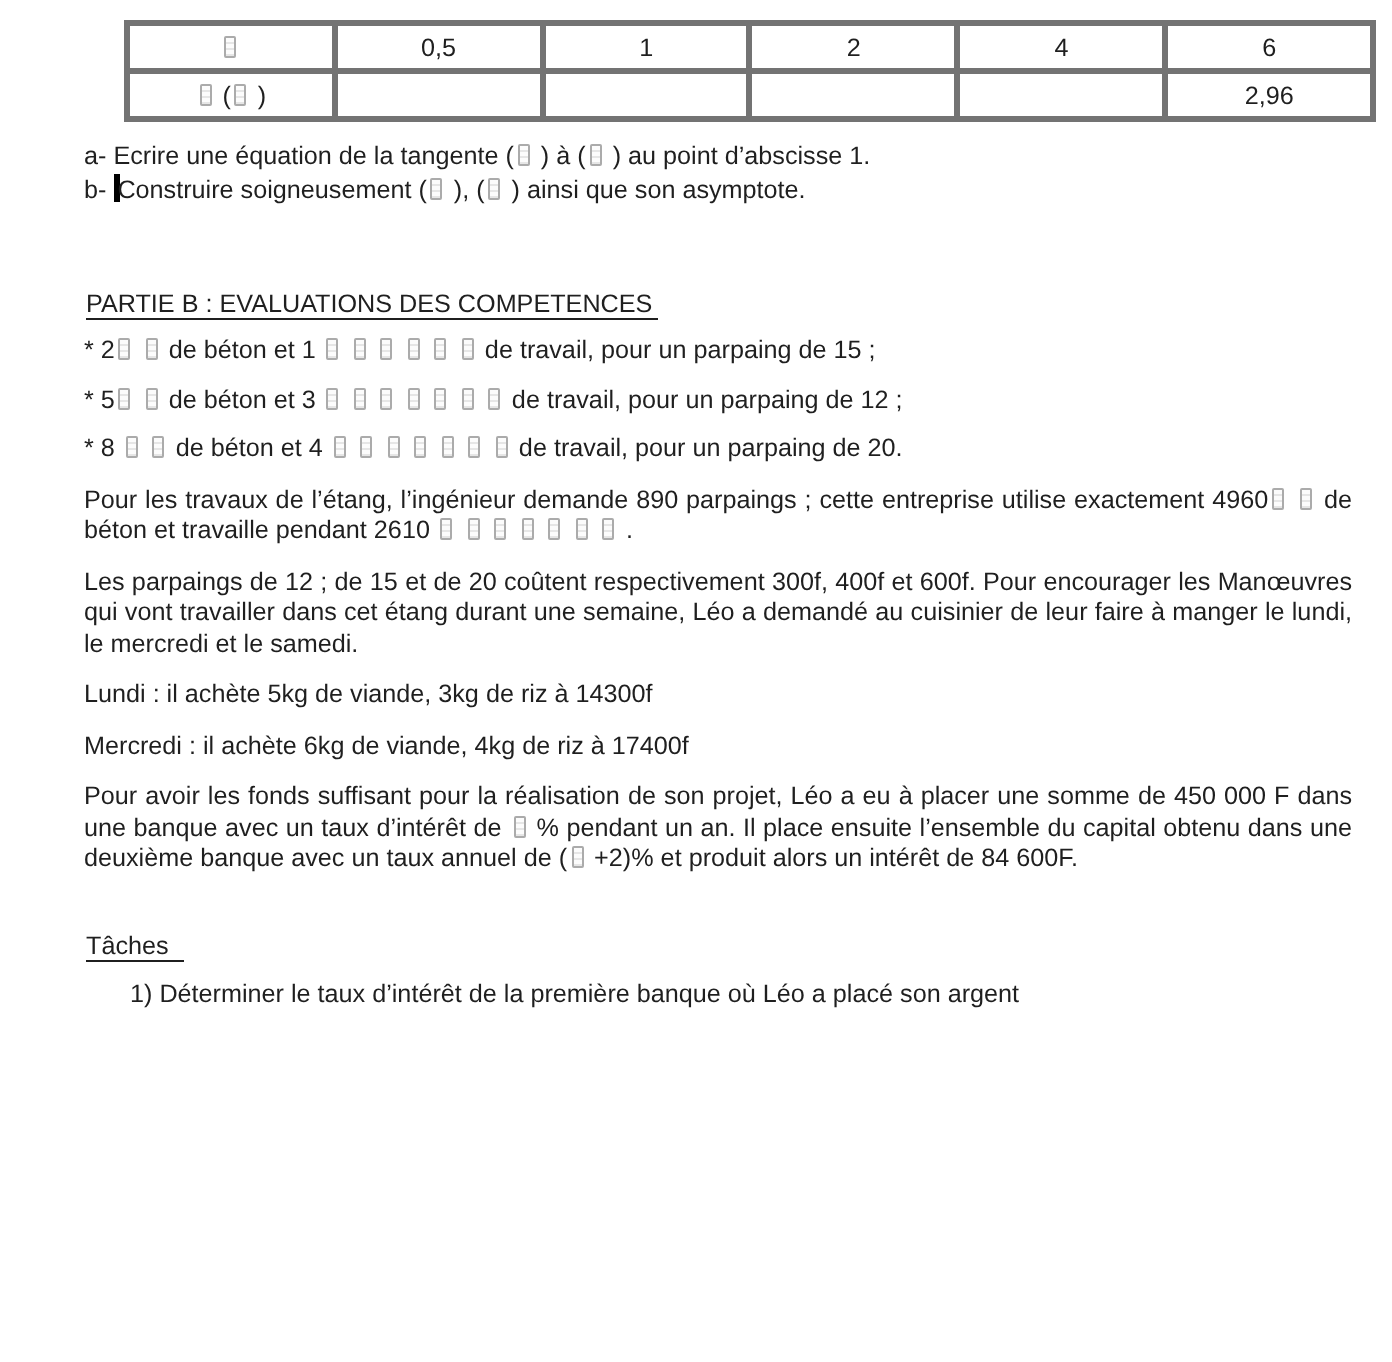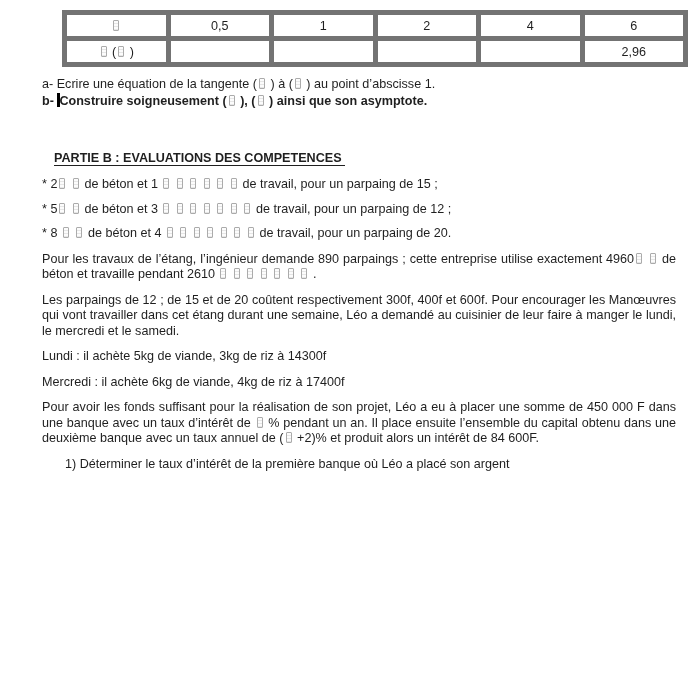--- a/index.html
+++ b/index.html
@@ -14,36 +14,36 @@
 
   
   table.vals {
     border-collapse: collapse;
     table-layout: fixed;
     width: 626px;
     margin-left: 20px;
     font-size: 12.6px;
   }
   table.vals td {
-    border: 5px solid #737373;
+    border: 3px solid #737373;
     height: 21px;
     text-align: center;
     vertical-align: middle;
     padding: 0 2px;
   }
 
   p { margin: 0; }
   .line  { margin-top: 9px;  line-height: 16px; }
-  .line + .line { margin-top: 1px; font-weight: bold; }
+  .line + .line { margin-top: 1px; }
   .para  { margin-top: 10px; line-height: 15.5px; }
   .just  { text-align: justify; }
   .bullet{ margin-top: 9px;  line-height: 15.5px; }
   .task  { margin-top: 10px; line-height: 15.5px; padding-left: 23px; }
 
-  h3 { margin: 12px; font-size: 12.6px; font-weight: bold; }
+  h3 { margin: 1px; font-size: 12.6px; font-weight: normal; }
   .h-partie { margin-top: 42px; }
   .h-taches { margin-top: 28px; }
   .hu { border-bottom: 1.3px solid #1f1f1f; padding-right: 3px; }
   .hu-wide { padding-right: 8px; }
 
   
   .tofu {
     display: inline-block;
     width: 6px; height: 11px;
     box-sizing: border-box;
@@ -99,16 +99,17 @@
   <p class="bullet">* 2<span class="tofu"></span> <span class="tofu"></span>  de béton et 1 <span class="tofu"></span> <span class="tofu"></span> <span class="tofu"></span> <span class="tofu"></span> <span class="tofu"></span> <span class="tofu"></span>  de travail, pour un parpaing de 15 ;</p>
   <p class="bullet">* 5<span class="tofu"></span> <span class="tofu"></span>  de béton et 3 <span class="tofu"></span> <span class="tofu"></span> <span class="tofu"></span> <span class="tofu"></span> <span class="tofu"></span> <span class="tofu"></span> <span class="tofu"></span>  de travail, pour un parpaing de 12 ;</p>
   <p class="bullet">* 8 <span class="tofu"></span> <span class="tofu"></span>  de béton et 4 <span class="tofu"></span> <span class="tofu"></span> <span class="tofu"></span> <span class="tofu"></span> <span class="tofu"></span> <span class="tofu"></span> <span class="tofu"></span>  de travail, pour un parpaing de 20.</p>
 
   <p class="para just">Pour les travaux de l’étang, l’ingénieur demande 890 parpaings ; cette entreprise utilise exactement 4960<span class="tofu"></span> <span class="tofu"></span>  de béton et travaille pendant 2610 <span class="tofu"></span> <span class="tofu"></span> <span class="tofu"></span> <span class="tofu"></span> <span class="tofu"></span> <span class="tofu"></span> <span class="tofu"></span> .</p>
   <p class="para just">Les parpaings de 12 ; de 15 et de 20 coûtent respectivement 300f, 400f et 600f. Pour encourager les Manœuvres qui vont travailler dans cet étang durant une semaine, Léo a demandé au cuisinier de leur faire à manger le lundi, le mercredi et le samedi.</p>
   <p class="para">Lundi : il achète 5kg de viande, 3kg de riz à 14300f</p>
   <p class="para">Mercredi : il achète 6kg de viande, 4kg de riz à 17400f</p>
   <p class="para just">Pour avoir les fonds suffisant pour la réalisation de son projet, Léo a eu à placer une somme de 450 000 F dans une banque avec un taux d’intérêt de <span class="tofu"></span> % pendant un an. Il place ensuite l’ensemble du capital obtenu dans une deuxième banque avec un taux annuel de (<span class="tofu"></span> +2)% et produit alors un intérêt de 84 600F.</p>
 
+  <h3 class="h-taches"><span class="hu hu-wide">Tâches</span></h3>
 
   <p class="task">1) Déterminer le taux d’intérêt de la première banque où Léo a placé son argent</p>
 
 </div>
 
 </body></html>

